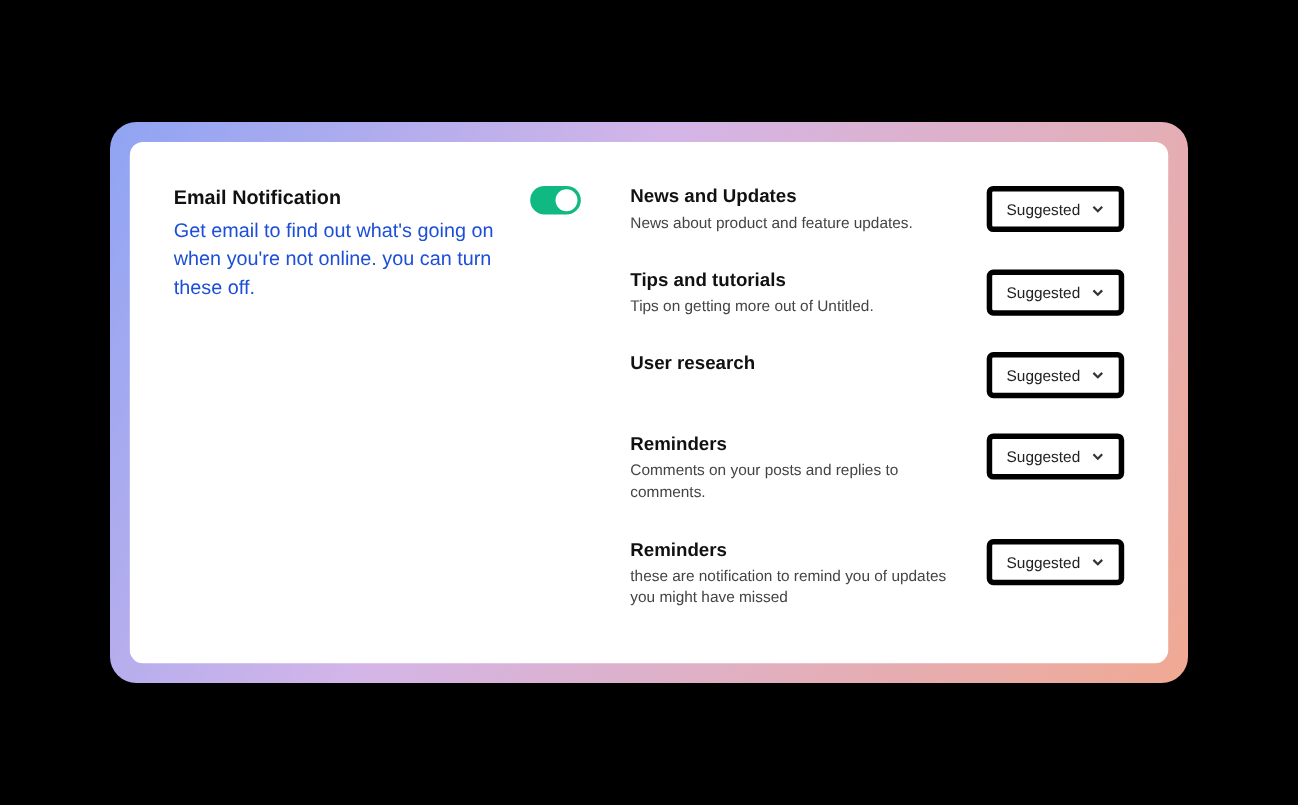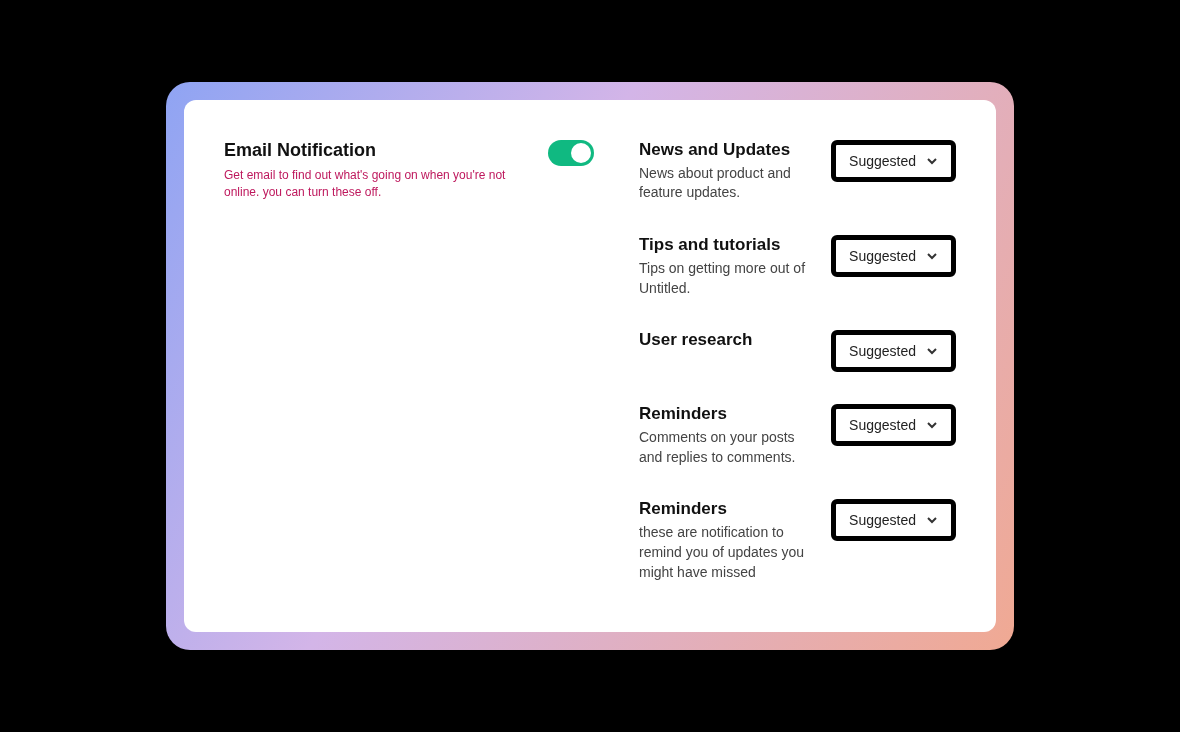--- a/index.html
+++ b/index.html
@@ -10,21 +10,21 @@
     body {
       width: 1180px;
       height: 732px;
       background: #000;
       font-family: 'Segoe UI', -apple-system, BlinkMacSystemFont, sans-serif;
       display: flex;
       align-items: center;
       justify-content: center;
     }
     .outer-frame {
-      width: 848px;
+      width: 980px;
       padding: 18px;
       border-radius: 24px;
       background: linear-gradient(120deg, #8fa4f3 0%, #d3b5e8 40%, #f0a993 100%);
     }
     .card {
       background: #fff;
       border-radius: 12px;
       padding: 40px 40px 50px 40px;
       display: flex;
       gap: 45px;
@@ -45,22 +45,22 @@
     .left-text {
       flex: 1;
     }
     .section-title {
       font-size: 18px;
       font-weight: 700;
       color: #111;
       margin-bottom: 6px;
     }
     .section-desc {
-      font-size: 12px;
-      color: #be185d;
+      font-size: 18px;
+      color: #1d4ed8;
       line-height: 1.45;
     }
     .toggle {
       width: 46px;
       height: 26px;
       background: #10b981;
       border-radius: 13px;
       position: relative;
       cursor: pointer;
       flex-shrink: 0;

